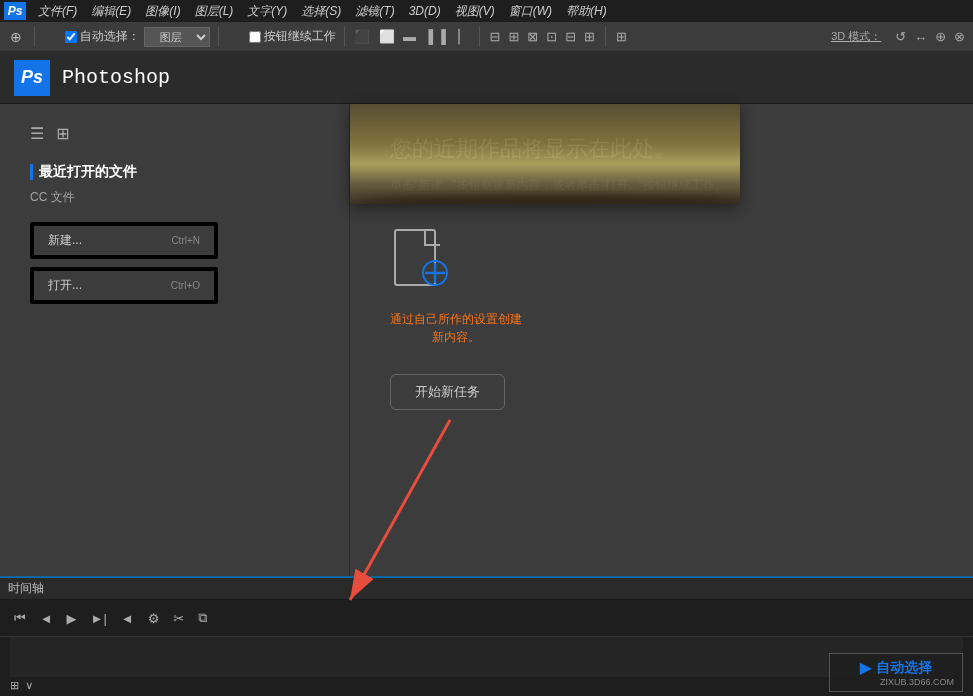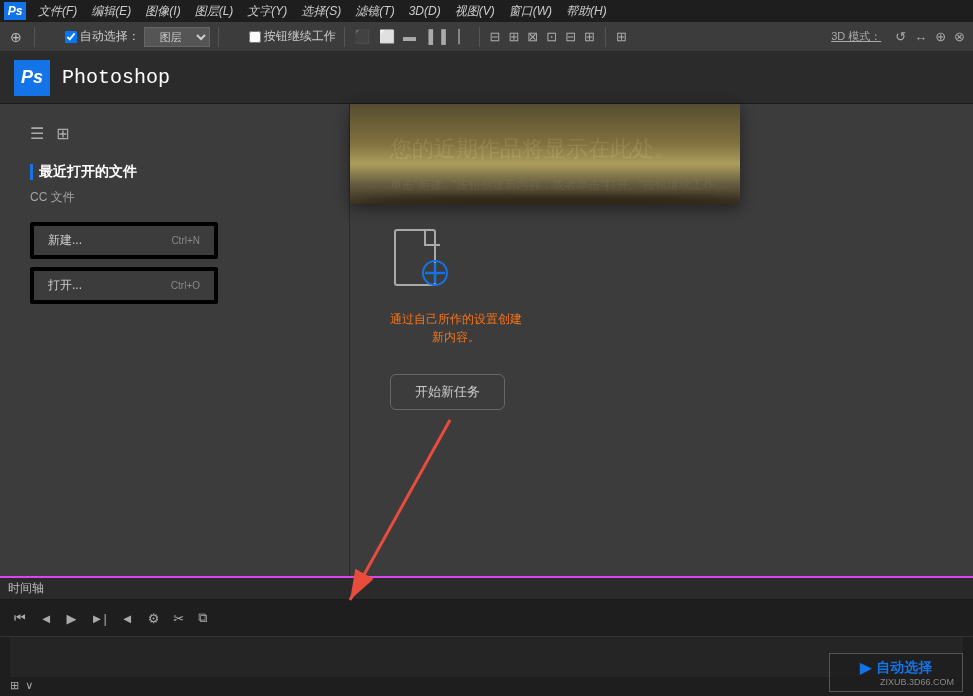--- a/index.html
+++ b/index.html
@@ -237,21 +237,21 @@
     }
 
     
     #timeline-area {
       position: absolute;
       bottom: 0;
       left: 0;
       right: 0;
       height: 120px;
       background: #1e1e1e;
-      border-top: 2px solid #d946ef;
+      border-top: 2px solid #0369a1;
       z-index: 5;
     }
     #timeline-title-bar {
       background: #2a2a2a;
       height: 22px;
       display: flex;
       align-items: center;
       padding: 0 8px;
       border-bottom: 1px solid #1a1a1a;
     }

